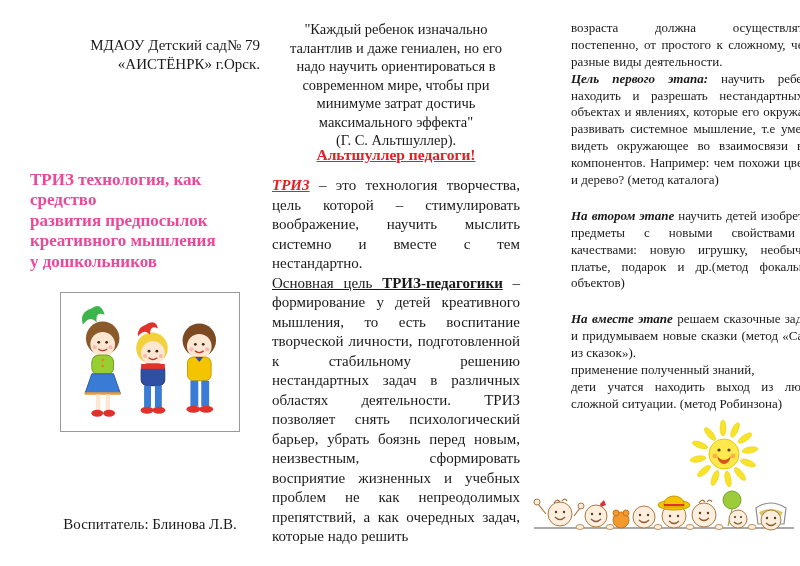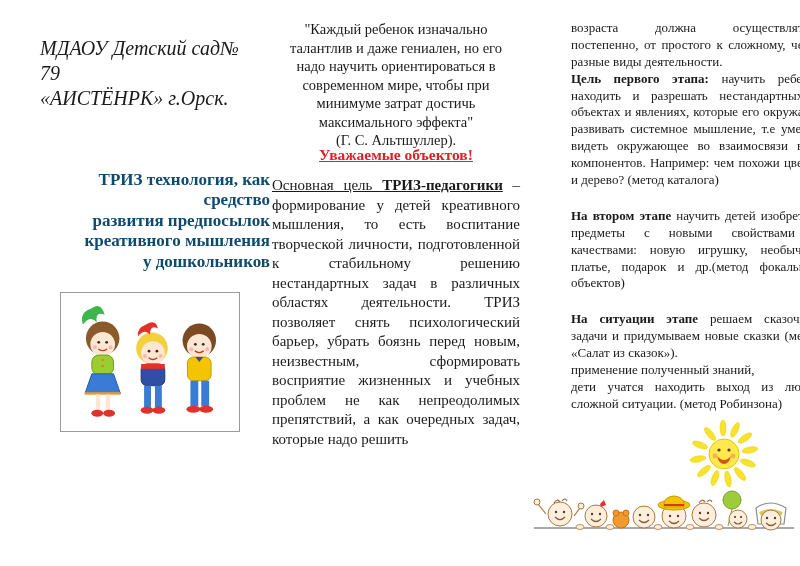--- a/index.html
+++ b/index.html
@@ -2,30 +2,30 @@
 <html><head>
 <meta charset="utf-8">
 <style>
   html,body{margin:0;padding:0;background:#fff;}
   .page{
     position:relative;width:800px;height:566px;background:#ffffff;
     font-family:"Liberation Serif", serif;color:#1a1a1a;overflow:hidden;
   }
   .pre{white-space:pre-line;}
   .b{font-weight:bold;}
-  .i{}
+  .i{font-style:italic;}
   .u{text-decoration:underline;}
   .red{color:#e31e24;}
   .just{text-align:justify;}
   p{margin:0;}
 
   
-  .org{position:absolute;left:40px;top:36px;width:220px;font-size:20px;line-height:1.25;text-align:left;font-style:italic;}
+  .org{position:absolute;left:40px;top:36px;width:220px;font-size:15px;line-height:1.25;text-align:right;}
   .title{position:absolute;left:30px;top:170px;width:240px;font-size:17px;font-weight:bold;
-         line-height:1.2;text-align:right;color:#0c4a6e;}
+         line-height:1.2;text-align:left;color:#ec4899;}
   .kids-frame{position:absolute;left:60px;top:292px;width:180px;height:140px;
               border:1px solid #9a9a9a;background:#fff;box-sizing:border-box;}
   .kids-frame svg{width:100%;height:100%;display:block;}
   .footer{position:absolute;left:40px;top:516px;width:220px;font-size:15px;text-align:center;}
 
   
   .quote{position:absolute;left:272px;top:20px;width:248px;font-size:14.5px;line-height:1.28;text-align:center;}
   .greeting{position:absolute;left:272px;top:146px;width:248px;font-size:15.5px;text-align:center;}
   .mid-body{position:absolute;left:272px;top:176px;width:248px;font-size:15px;line-height:1.3;}
 
@@ -101,43 +101,45 @@
         <rect x="128" y="65" width="24" height="24" rx="6" fill="#f5c400" stroke="#c79c00" stroke-width="1"></rect>
         <path d="M136 65 l4 5 l4 -5z" fill="#2e4fa3"></path>
         <rect x="131" y="89" width="8" height="26" fill="#3a7bd5"></rect>
         <rect x="142" y="89" width="8" height="26" fill="#3a7bd5"></rect>
         <ellipse cx="134" cy="118" rx="7" ry="3.5" fill="#e0312b"></ellipse>
         <ellipse cx="147" cy="118" rx="7" ry="3.5" fill="#e0312b"></ellipse>
       </g>
     </svg>
   </div>
 
+  <div class="footer">Воспитатель: Блинова Л.В.</div>
 
   <div class="quote pre"><span>"Каждый ребенок изначально
 талантлив и даже гениален, но его
 надо научить ориентироваться в
 современном мире, чтобы при
 минимуме затрат достичь
 максимального эффекта"
 (Г. С. Альтшуллер).</span></div>
 
   <div class="greeting">
-    <span class="red b u">Уважаемые объектов!</span>
+    <span class="red b u">Альтшуллер педагоги!</span>
   </div>
 
   <div class="mid-body just">
+    <p><span class="red b i u">ТРИЗ</span><span> – это технология творчества, цель которой – стимулировать воображение, научить мыслить системно и вместе с тем нестандартно.</span></p>
     <p><span class="u">Основная цель </span><span class="u b">ТРИЗ-педагогики</span><span> – формирование у детей креативного мышления, то есть воспитание творческой личности, подготовленной к стабильному решению нестандартных задач в различных областях деятельности. ТРИЗ позволяет снять психологический барьер, убрать боязнь перед новым, неизвестным, сформировать восприятие жизненных и учебных проблем не как непреодолимых препятствий, а как очередных задач, которые надо решить</span></p>
 
   </div>
 
   <div class="right-body just">
     <p><span>возраста должна осуществляться постепенно, от простого к сложному, через разные виды деятельности.</span></p>
     <p><span class="b i">Цель первого этапа:</span><span> научить ребенка находить и разрешать нестандартных в объектах и явлениях, которые его окружают, развивать системное мышление, т.е умение видеть окружающее во взаимосвязи всех компонентов. Например: чем похожи цветок и дерево? (метод каталога)</span></p>
     <p class="gap"><span class="b i">На втором этапе</span><span> научить детей изобретать предметы с новыми свойствами и качествами: новую игрушку, необычное платье, подарок и др.(метод фокальных объектов)</span></p>
-    <p class="gap"><span class="b i">На ситуации этапе</span><span> решаем сказочные задачи и придумываем новые сказки (метод «Салат из сказок»).</span></p>
+    <p class="gap"><span class="b i">На вместе этапе</span><span> решаем сказочные задачи и придумываем новые сказки (метод «Салат из сказок»).</span></p>
     <p style="text-align:left;"><span>применение полученный знаний,</span></p>
     <p><span>дети учатся находить выход из любой сложной ситуации. (метод Робинзона)</span></p>
   </div>
 
   <div class="art-bottom">
     <svg viewBox="0 0 272 148">
 
       <g>
         <g fill="#f7e32a" stroke="#e8cf00" stroke-width="0.5">
           <ellipse cx="195" cy="10" rx="3" ry="8"></ellipse>

